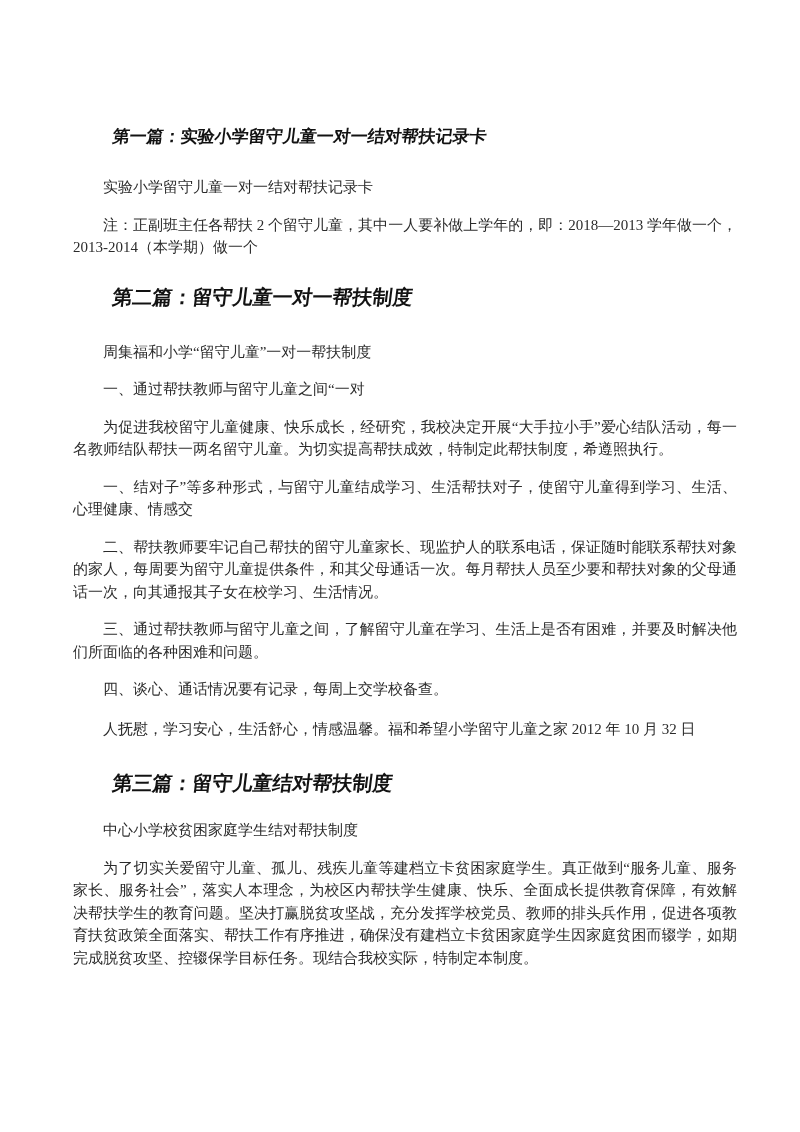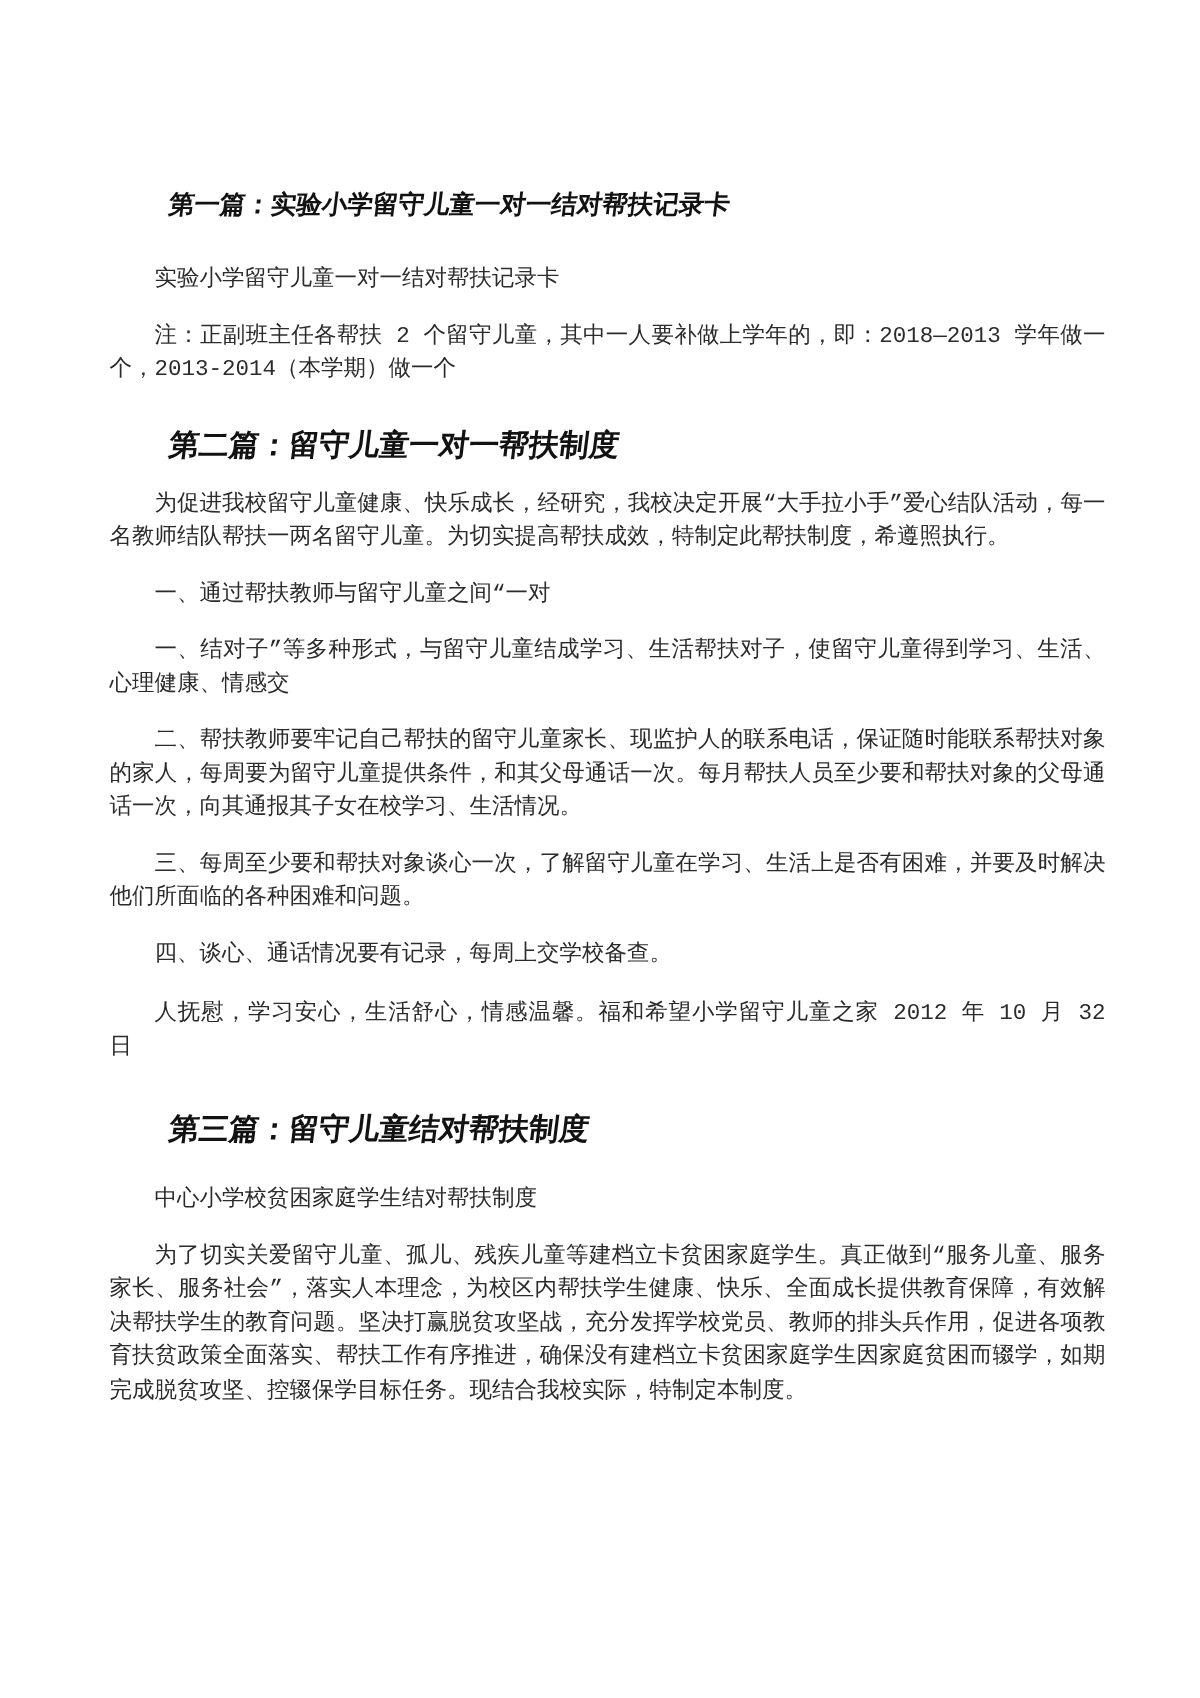--- a/index.html
+++ b/index.html
@@ -25,21 +25,20 @@
     top: 0;
     width: 664px;
     color: #2b2b2b;
     font-size: 15px;
     line-height: 22.5px;
     text-align: justify;
   }
   .content p {
     margin: 15px 0 0 0;
     text-indent: 2em;
-    font-family: Liberation Mono, monospace;
   }
   .doc-heading {
     font-family: "Liberation Sans", sans-serif;
     font-weight: 700;
     color: #121212;
     text-indent: 38px;
     text-align: left;
     transform: skewX(-7deg);
     transform-origin: 0 100%;
   }
@@ -70,30 +69,31 @@
   <div class="content">
 
     <div class="doc-heading h-level-a">第一篇：实验小学留守儿童一对一结对帮扶记录卡</div>
 
     <p class="after-h-a">实验小学留守儿童一对一结对帮扶记录卡</p>
 
     <p>注：正副班主任各帮扶 2 个留守儿童，其中一人要补做上学年的，即：2018—2013 学年做一个，2013-2014（本学期）做一个</p>
 
     <div class="doc-heading h-level-b">第二篇：留守儿童一对一帮扶制度</div>
 
+    <p class="after-h-b">周集福和小学“留守儿童”一对一帮扶制度</p>
+
+    <p>一、通过帮扶教师与留守儿童之间“一对</p>
 
     <p>为促进我校留守儿童健康、快乐成长，经研究，我校决定开展“大手拉小手”爱心结队活动，每一名教师结队帮扶一两名留守儿童。为切实提高帮扶成效，特制定此帮扶制度，希遵照执行。</p>
-
-    <p>一、通过帮扶教师与留守儿童之间“一对</p>
 
     <p>一、结对子”等多种形式，与留守儿童结成学习、生活帮扶对子，使留守儿童得到学习、生活、心理健康、情感交</p>
 
     <p>二、帮扶教师要牢记自己帮扶的留守儿童家长、现监护人的联系电话，保证随时能联系帮扶对象的家人，每周要为留守儿童提供条件，和其父母通话一次。每月帮扶人员至少要和帮扶对象的父母通话一次，向其通报其子女在校学习、生活情况。</p>
 
-    <p>三、每周至少要和帮扶对象谈心一次，了解留守儿童在学习、生活上是否有困难，并要及时解决他们所面临的各种困难和问题。</p>
+    <p>三、通过帮扶教师与留守儿童之间，了解留守儿童在学习、生活上是否有困难，并要及时解决他们所面临的各种困难和问题。</p>
 
     <p>四、谈心、通话情况要有记录，每周上交学校备查。</p>
 
 
     <p class="gap-lg">人抚慰，学习安心，生活舒心，情感温馨。福和希望小学留守儿童之家 2012 年 10 月 32 日</p>
 
     <div class="doc-heading h-level-c">第三篇：留守儿童结对帮扶制度</div>
 
     <p class="after-h-c">中心小学校贫困家庭学生结对帮扶制度</p>
 

